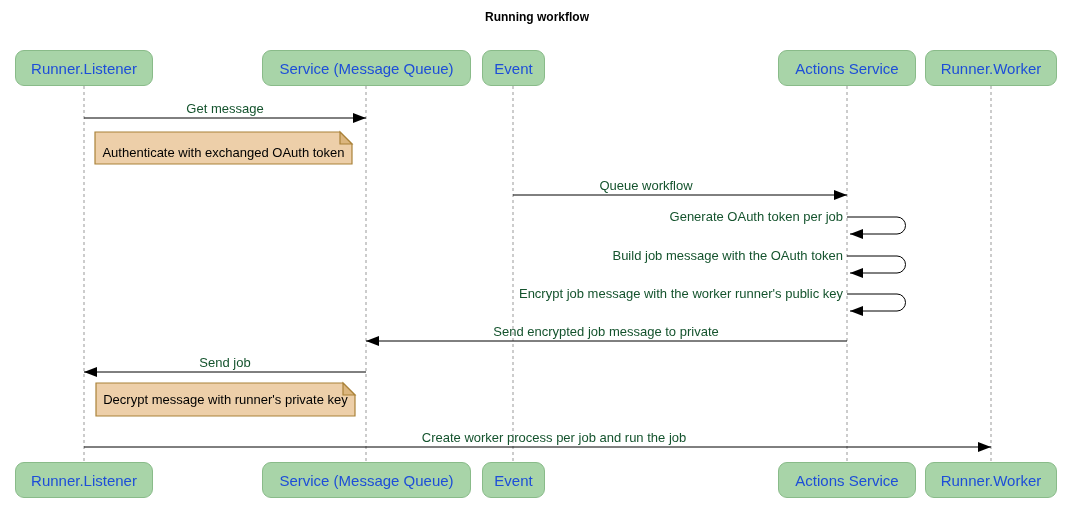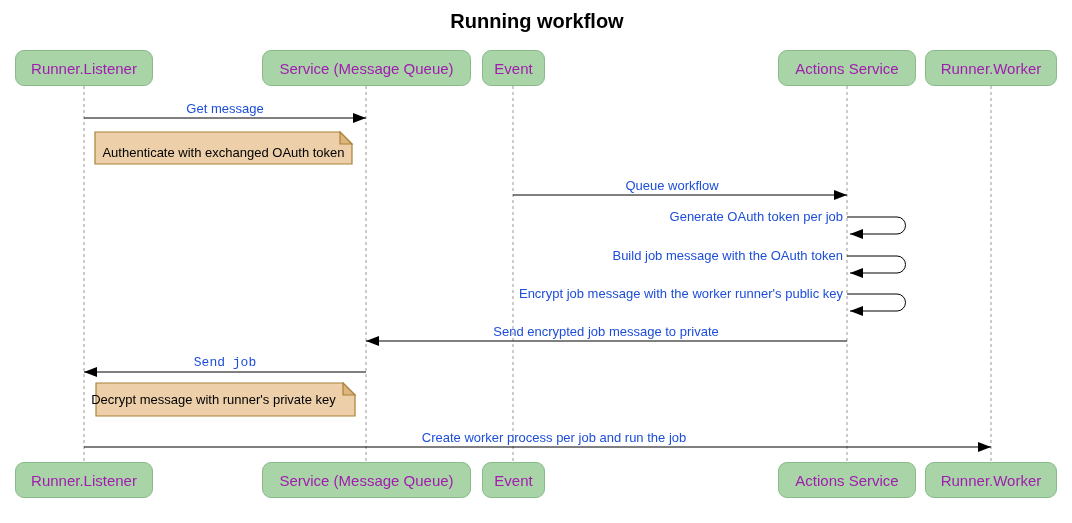--- a/index.html
+++ b/index.html
@@ -3,31 +3,31 @@
 <meta charset="utf-8">
 <style>
   html,body { margin:0; padding:0; background:#ffffff; }
   .diagram {
     position:relative; width:1072px; height:523px;
     font-family:"Liberation Sans", sans-serif;
     background:#ffffff; overflow:hidden;
   }
   .title {
     position:absolute; left:537px; top:10px; transform:translateX(-50%);
-    font-size:20px; font-weight:bold; color:#000; white-space:nowrap;
+    font-size:12px; font-weight:bold; color:#000; white-space:nowrap;
   }
   svg.layer { position:absolute; left:0; top:0; }
   .participant {
     position:absolute; height:36px;
     background:#a8d4a8; border:1px solid #89bb89; border-radius:9px;
     display:flex; align-items:center; justify-content:center;
-    font-size:15px; color:#a21caf; box-sizing:border-box; white-space:nowrap;
+    font-size:15px; color:#1d4ed8; box-sizing:border-box; white-space:nowrap;
   }
   .msg-label {
-    position:absolute; font-size:13px; color:#1d4ed8; white-space:nowrap;
+    position:absolute; font-size:13px; color:#14532d; white-space:nowrap;
   }
   .msg-label.centered { transform:translateX(-50%); }
   .msg-label.right-aligned { text-align:right; }
   .note-text {
     position:absolute; display:flex; align-items:center; justify-content:center;
     font-size:13px; color:#000; white-space:nowrap;
   }
 </style>
 </head>
 <body>
@@ -94,24 +94,24 @@
       <span>Event</span>
     </div>
   <div class="participant" style="left:778px; top:462px; width:138px;">
       <span>Actions Service</span>
     </div>
   <div class="participant" style="left:925px; top:462px; width:132px;">
       <span>Runner.Worker</span>
     </div>
 
   <div class="msg-label centered" style="left:225px; top:101px;">Get message</div>
-  <div class="msg-label centered" style="left:672px; top:178px;">Queue workflow</div>
+  <div class="msg-label centered" style="left:646px; top:178px;">Queue workflow</div>
   <div class="msg-label right-aligned" style="right:229px; top:248px;">Build job message with the OAuth token</div>
   <div class="msg-label right-aligned" style="right:229px; top:209px;">Generate OAuth token per job</div>
   <div class="msg-label right-aligned" style="right:229px; top:286px;">Encrypt job message with the worker runner's public key</div>
   <div class="msg-label centered" style="left:606px; top:324px;">Send encrypted job message to private</div>
-  <div class="msg-label centered" style="left:225px; top:355px;font-family:Liberation Mono, monospace;">Send job</div>
+  <div class="msg-label centered" style="left:225px; top:355px;">Send job</div>
   <div class="msg-label centered" style="left:554px; top:430px;">Create worker process per job and run the job</div>
 
   <div class="note-text" style="left:95px; top:132px; width:257px; height:40px;">Authenticate with exchanged OAuth token</div>
-  <div class="note-text" style="left:84px; top:383px; width:259px; height:33px;">Decrypt message with runner's private key</div>
+  <div class="note-text" style="left:96px; top:383px; width:259px; height:33px;">Decrypt message with runner's private key</div>
 
 </div>
 
 </body></html>

